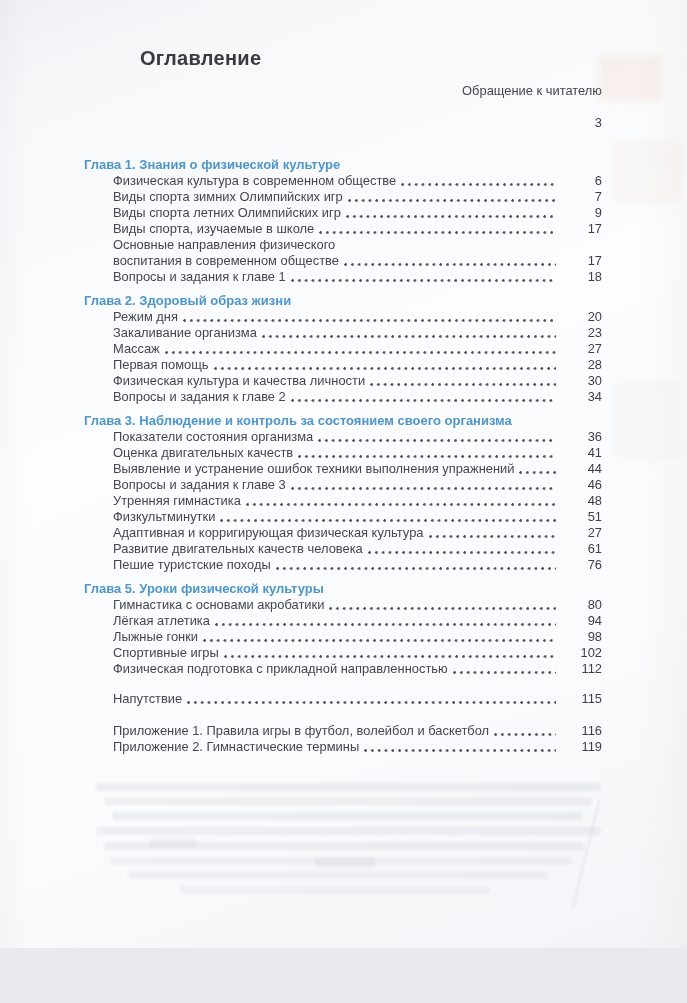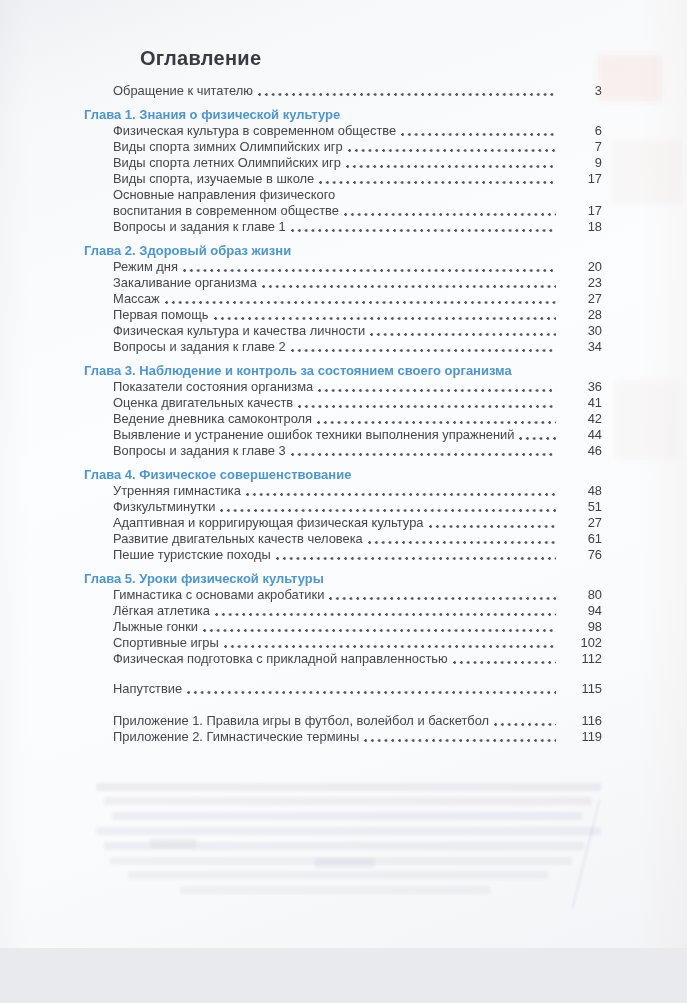--- a/index.html
+++ b/index.html
@@ -23,21 +23,21 @@
   .title {
     font-size: 20px; line-height: 24px; font-weight: bold;
     color: #3a3a41; margin: 0 0 0 56px; letter-spacing: 0.3px;
   }
   .row {
     display: flex; align-items: flex-end;
     line-height: 16px; font-size: 12.9px;
     padding-left: 29px;
     color: #46464e;
   }
-  .front { margin-top: 13px; }
+  .front { margin-top: 13px; flex-direction: column; }
   .chead {
     margin-top: 8px; line-height: 16px;
     font-size: 13px; font-weight: bold;
     color: #4f96ca;
   }
   .tt { white-space: nowrap; }
   .dots {
     flex: 1 1 auto; height: 16px; margin: 0 12px 0 5px;
     background-image: radial-gradient(circle at 1.6px 1.6px, #55555d 1.15px, rgba(85,85,93,0) 1.6px);
     background-size: 6.8px 3.2px;
@@ -160,38 +160,32 @@
         <span class="tt">Показатели состояния организма</span>
         <span class="dots"></span>
         <span class="pg">36</span>
       </div>
       <div class="row">
         <span class="tt">Оценка двигательных качеств</span>
         <span class="dots"></span>
         <span class="pg">41</span>
       </div>
       <div class="row">
-        <span class="tt">Ведение дневника самоконтроля</span>
-        <span class="dots"></span>
-        <span class="pg">42</span>
-      </div>
-      <div class="row">
         <span class="tt">Выявление и устранение ошибок техники выполнения упражнений</span>
         <span class="dots"></span>
         <span class="pg">44</span>
       </div>
       <div class="row">
         <span class="tt">Вопросы и задания к главе 3</span>
         <span class="dots"></span>
         <span class="pg">46</span>
       </div>
     </section>
 
     <section>
-      <div class="chead">Глава 4. Физическое совершенствование</div>
       <div class="row">
         <span class="tt">Утренняя гимнастика</span>
         <span class="dots"></span>
         <span class="pg">48</span>
       </div>
       <div class="row">
         <span class="tt">Физкультминутки</span>
         <span class="dots"></span>
         <span class="pg">51</span>
       </div>

